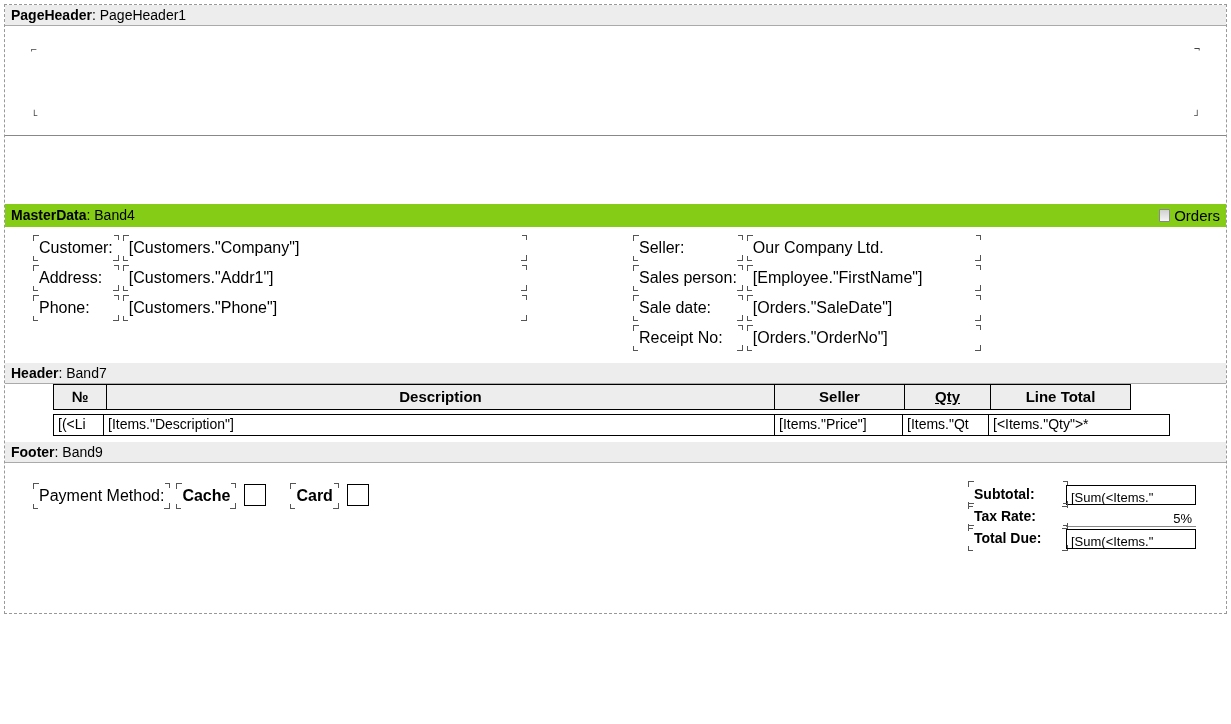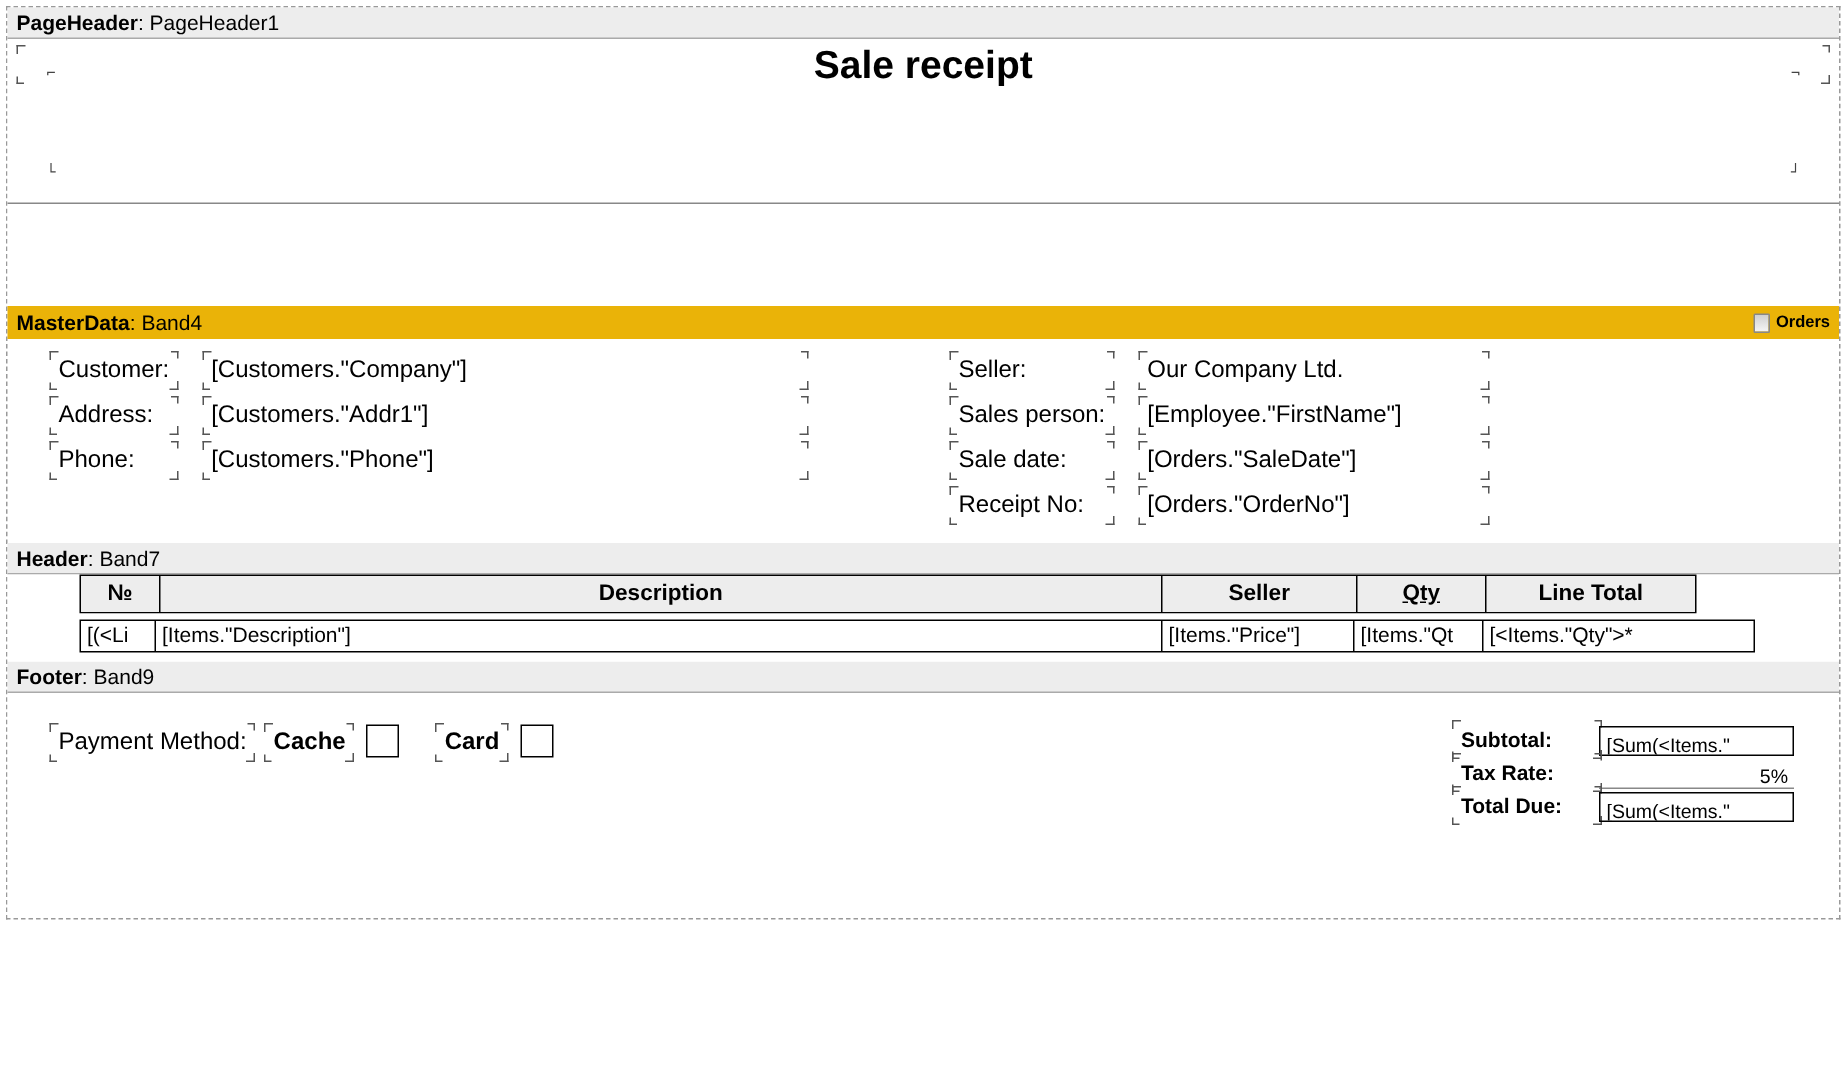--- a/index.html
+++ b/index.html
@@ -17,36 +17,35 @@
   }
   .band-header {
     padding: 2px 6px;
     font-size: 14px;
     border-bottom: 1px solid #aaa;
   }
   .band-header.gray {
     background: #ededed;
   }
   .band-header.orange {
-    background: #eab308;
+    background: #84cc16;
     color: #000;
     border-bottom: none;
     display: flex;
     justify-content: space-between;
-    align-items: center;
+    align-items: flex-start;
     padding: 3px 6px;
   }
   .band-header .bname { font-weight: bold; }
   .band-header .blabel { font-weight: normal; }
   .band-header.orange .ds {
-    font-size: 11px;
+    font-size: 15px;
     display: flex;
     align-items: center;
     gap: 4px;
-    font-weight: bold;
   }
   .mini-icon {
     width: 11px; height: 13px;
     background: linear-gradient(#d0d0d0,#f5f5f5);
     border: 1px solid #888;
     border-radius: 1px;
   }
   .band-body {
     background: #fff;
     padding: 6px 8px;
@@ -73,21 +72,21 @@
   .corners .br { bottom: 0; right: 0; }
   .gap { height: 68px; background: #fff; }
 
   
   .md-body {
     padding: 10px 30px 14px;
     display: flex;
     gap: 60px;
     font-size: 16px;
   }
-  .md-col { display: flex; gap: 20px; }
+  .md-col { display: flex; gap: 8px; }
   .md-labels { display: flex; flex-direction: column; gap: 8px; }
   .md-values { display: flex; flex-direction: column; gap: 8px; }
   .field {
     position: relative;
     padding: 0 4px;
     line-height: 22px;
   }
   .field::before, .field::after {
     content: ''; position: absolute; width: 5px; height: 5px;
     border-color: #555;
@@ -195,24 +194,20 @@
     <div class="band-header gray">
       <span class="bname">PageHeader</span><span class="blabel">: <span>PageHeader1</span></span>
     </div>
     <div class="band-body">
       <div class="corners">
         <span class="tl">⌐</span>
           <span class="tr">¬</span>
           <span class="bl">└</span>
           <span class="br">┘</span>
       </div>
-      <div class="sale-title field">
-        <span class="c2"></span><span class="c3"></span>
-        <span>Sale receipt</span>
-      </div>
     </div>
   </div>
 
   <div class="gap"></div>
 
   <div>
     <div class="band-header orange">
       <div>
         <span class="bname">MasterData</span><span class="blabel">: <span>Band4</span></span>
       </div>

